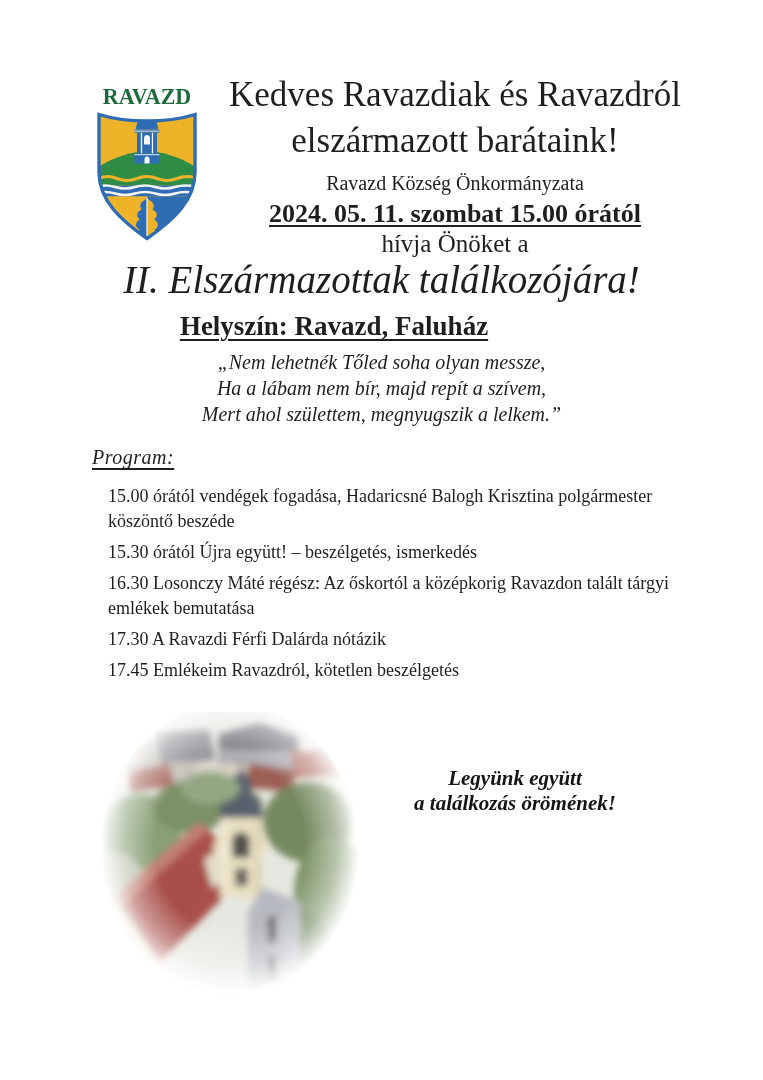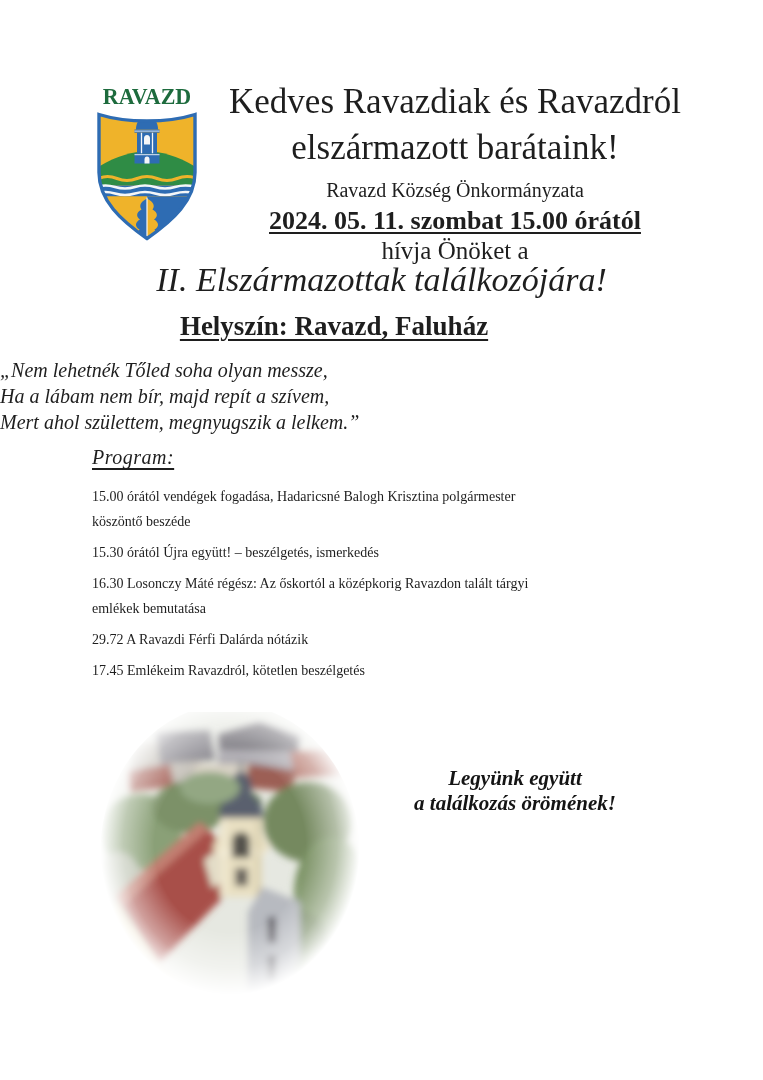--- a/index.html
+++ b/index.html
@@ -8,49 +8,49 @@
     font-family:Liberation Serif, serif;color:#1e1e1e;margin:0 auto;
   }
   
   .coat{position:absolute;left:95px;top:85px;width:104px;height:158px;}
   .coat-label{
     width:104px;text-align:center;font-weight:bold;font-size:22px;line-height:24px;
     color:#1d6b3d;letter-spacing:0px;transform:scaleY(1.05);
   }
   .coat-shield{position:absolute;left:0;top:23px;width:104px;height:135px;}
   
-  .header-block{position:absolute;left:185px;top:79px;width:540px;text-align:center;}
+  .header-block{position:absolute;left:185px;top:72px;width:540px;text-align:center;}
   .main-title{font-size:35px;line-height:46px;white-space:nowrap;}
   .org-line{font-size:20px;line-height:30px;margin-top:4px;white-space:nowrap;}
   .date-line{
     font-size:26px;line-height:32px;font-weight:bold;white-space:nowrap;
     text-decoration:underline;text-decoration-thickness:2px;text-underline-offset:3px;
   }
   .invite-line{font-size:25px;line-height:27px;white-space:nowrap;}
   
   .event-title{
     position:absolute;left:0;top:257px;width:763px;text-align:center;
-    font-size:34px;line-height:46px;font-style:italic;white-space:nowrap;
+    font-size:39px;line-height:46px;font-style:italic;white-space:nowrap;
   }
   .venue-line{
     position:absolute;left:0;top:309px;width:668px;text-align:center;
     font-size:27px;line-height:34px;font-weight:bold;
   }
   .venue-line span{text-decoration:underline;text-decoration-thickness:2px;text-underline-offset:4px;}
   .poem{
-    position:absolute;left:0;top:349px;width:763px;
-    font-style:italic;font-size:20px;line-height:26px;margin-top:8px;
+    position:absolute;left:0;top:349px;width:763px;text-align:center;
+    font-style:italic;font-size:20px;line-height:26px;
   }
   
   .program-heading{
     position:absolute;left:92px;top:446px;font-size:20px;font-style:italic;
     text-decoration:underline;text-decoration-thickness:1.5px;text-underline-offset:4px;
     letter-spacing:0.5px;
   }
-  .program-list{position:absolute;left:92px;top:484px;width:600px;font-size:14px;}
+  .program-list{position:absolute;left:108px;top:484px;width:600px;font-size:18px;}
   .program-item{margin-bottom:6px;}
   .prog-line{line-height:25px;white-space:nowrap;}
   
   .church{position:absolute;left:100px;top:712px;width:260px;height:300px;}
   .closing{
     position:absolute;left:350px;top:766px;width:330px;text-align:center;
     font-weight:bold;font-style:italic;font-size:21px;line-height:25px;color:#141414;
   }
 </style>
 </head>
@@ -134,21 +134,21 @@
       <div class="prog-line">köszöntő beszéde</div>
     </div>
     <div class="program-item">
       <div class="prog-line">15.30 órától Újra együtt! – beszélgetés, ismerkedés</div>
     </div>
     <div class="program-item">
       <div class="prog-line">16.30 Losonczy Máté régész: Az őskortól a középkorig Ravazdon talált tárgyi</div>
       <div class="prog-line">emlékek bemutatása</div>
     </div>
     <div class="program-item">
-      <div class="prog-line">29.72 A Ravazdi Férfi Dalárda nótázik</div>
+      <div class="prog-line">17.30 A Ravazdi Férfi Dalárda nótázik</div>
     </div>
     <div class="program-item">
       <div class="prog-line">17.45 Emlékeim Ravazdról, kötetlen beszélgetés</div>
     </div>
   </div>
 
   <svg class="church" viewBox="0 0 260 300" xmlns="http://www.w3.org/2000/svg">
     <defs>
       <filter id="soft" x="-20%" y="-20%" width="140%" height="140%">
           <feGaussianBlur stdDeviation="3.5"></feGaussianBlur>

